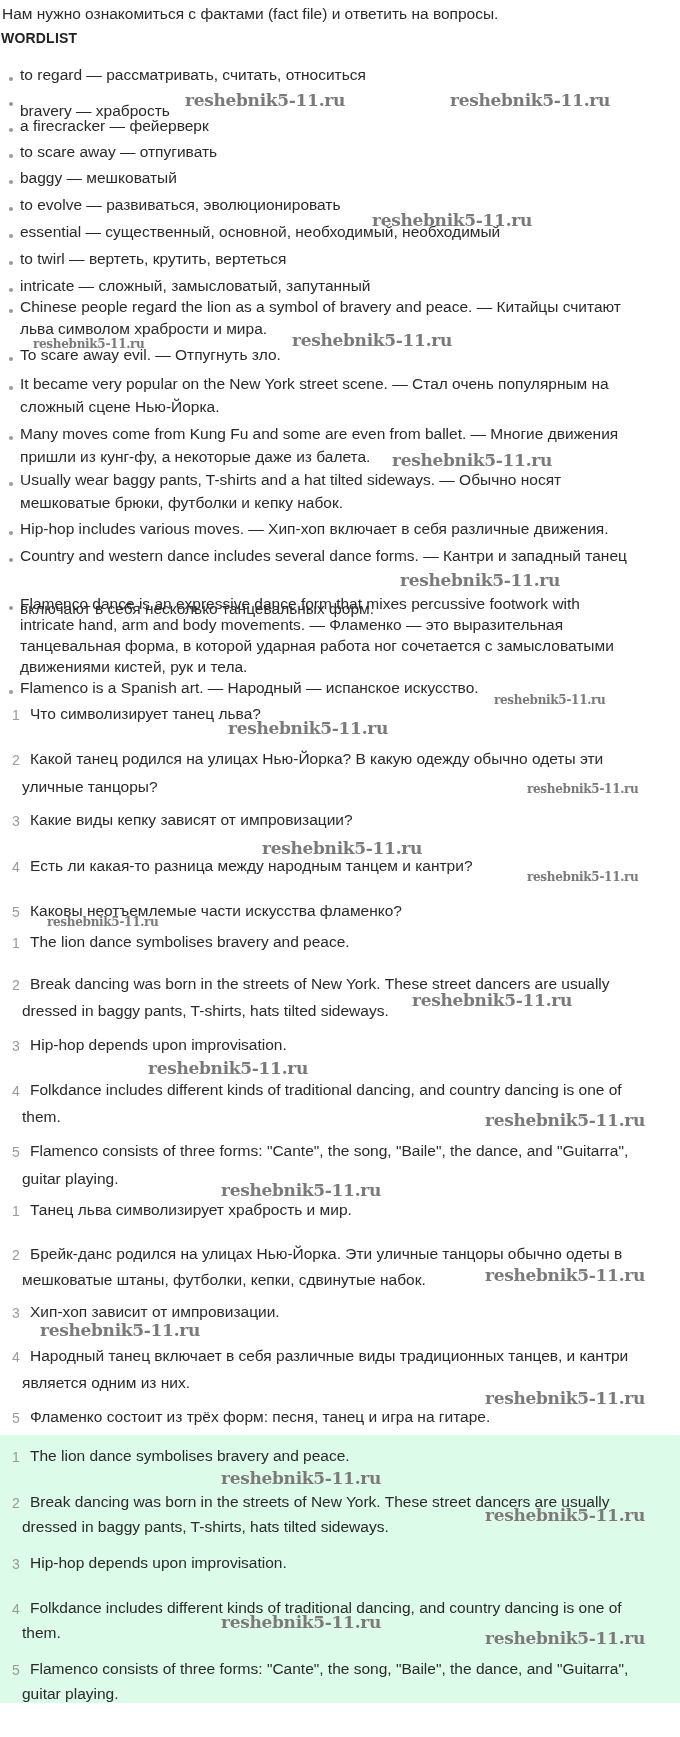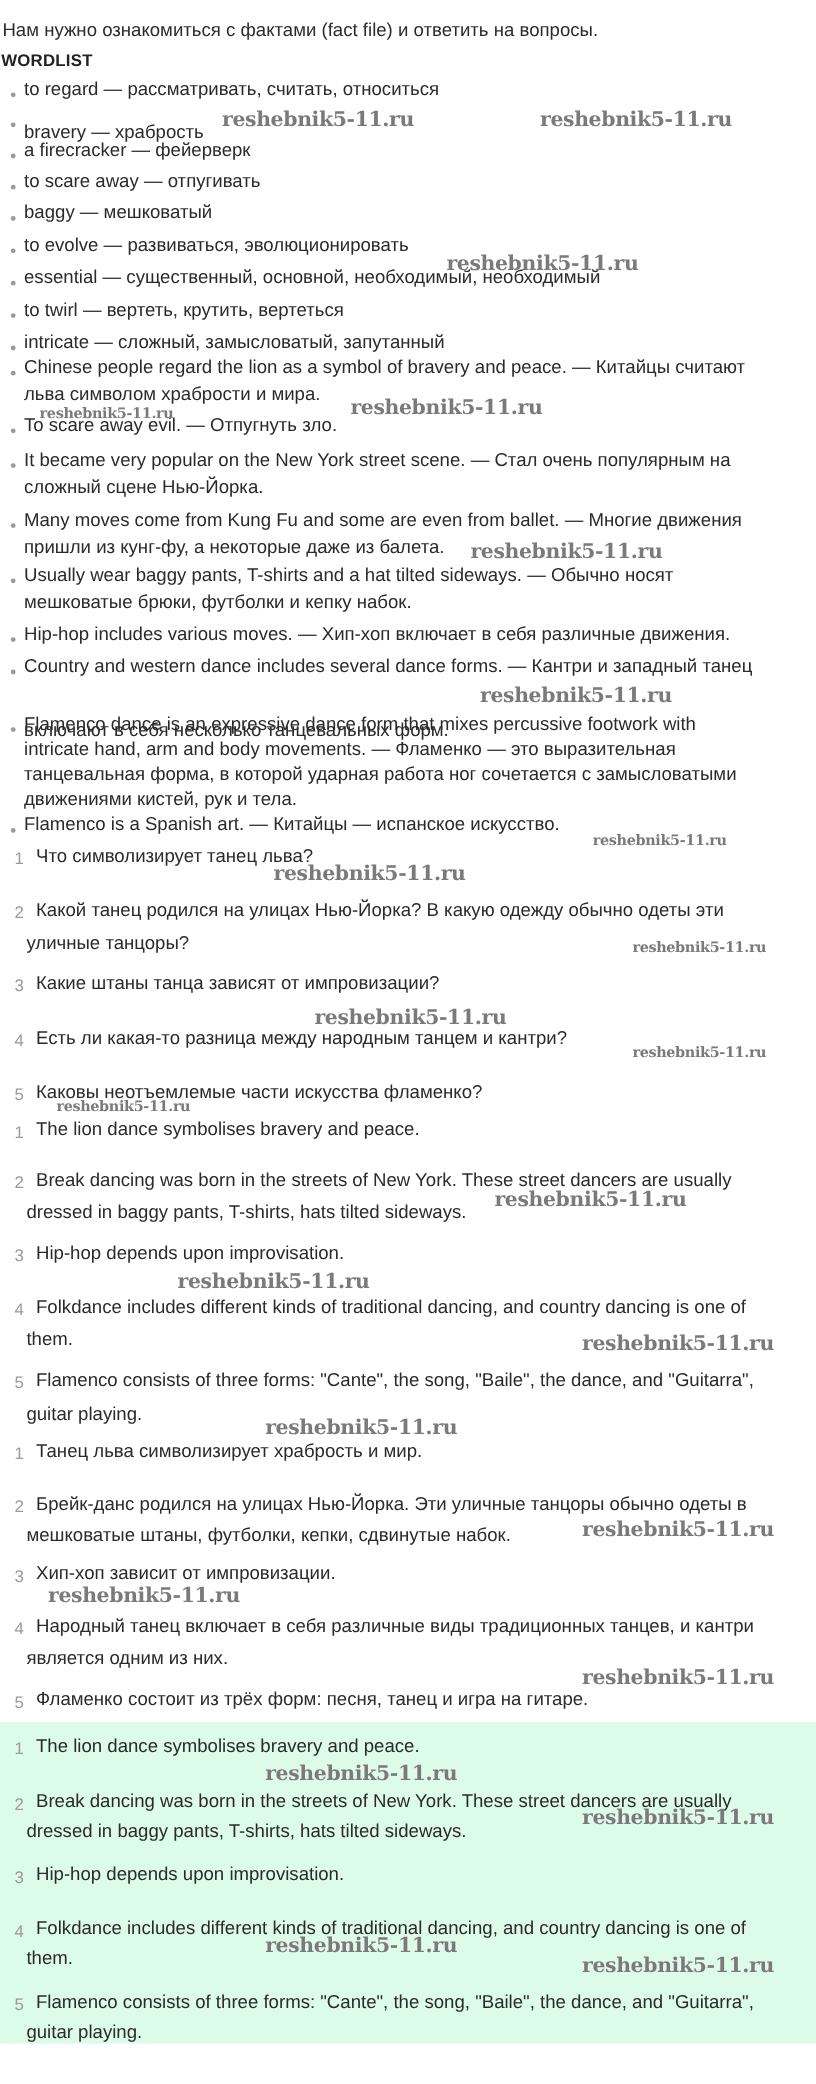--- a/index.html
+++ b/index.html
@@ -1,18 +1,18 @@
 <!DOCTYPE html>
 <html><head>
 <meta charset="utf-8">
 <style>
   html, body { margin:0; padding:0; background:#ffffff; }
   body { width:680px; height:1737px; position:relative; overflow:hidden;
          font-family:"Liberation Sans", sans-serif; color:#262626; }
-  .abs { position:absolute;margin-top:12px; }
+  .abs { position:absolute; }
   .intro { left:2px; top:4px; font-size:15.5px; line-height:20px; color:#2b2b2b; }
   .heading { left:1px; top:30px; font-size:14px; font-weight:bold; letter-spacing:0.2px; color:#222; }
   .line { position:absolute; left:20px; font-size:15.5px; line-height:25px; color:#2a2a2a; white-space:nowrap; }
   .bullet { position:absolute; left:9px; width:4px; height:4px; border-radius:50%; background:#9a9a9a; }
   .num { position:absolute; left:12px; font-size:14px; color:#9a9a9a; }
   .ntext { position:absolute; left:30px; font-size:15.5px; color:#2a2a2a; white-space:nowrap; }
   .cont { position:absolute; left:22px; font-size:15.5px; color:#2a2a2a; white-space:nowrap; }
   .green { position:absolute; left:0; top:1435px; width:680px; height:268px; background:#dcfbe8; }
   .wm { position:absolute; font-family:"DejaVu Serif", serif; font-weight:bold; color:#7a7a7a; white-space:nowrap;
         text-shadow: 0 0 1px #fff; letter-spacing:-0.3px; }
@@ -62,31 +62,31 @@
   <div class="line" style="top:516px">Hip-hop includes various moves. — Хип-хоп включает в себя различные движения.</div>
   <span class="bullet" style="top:558px"></span>
   <div class="line" style="top:543px">Country and western dance includes several dance forms. — Кантри и западный танец</div>
   <div class="line" style="top:596px">включают в себя несколько танцевальных форм.</div>
   <span class="bullet" style="top:606px"></span>
   <div class="line" style="top:591px">Flamenco dance is an expressive dance form that mixes percussive footwork with</div>
   <div class="line" style="top:612px">intricate hand, arm and body movements. — Фламенко — это выразительная</div>
   <div class="line" style="top:633px">танцевальная форма, в которой ударная работа ног сочетается с замысловатыми</div>
   <div class="line" style="top:654px">движениями кистей, рук и тела.</div>
   <span class="bullet" style="top:690px"></span>
-  <div class="line" style="top:675px">Flamenco is a Spanish art. — Китайцы — испанское искусство.</div>
+  <div class="line" style="top:675px">Flamenco is a Spanish art. — Народный — испанское искусство.</div>
 </div>
 
 <div>
   <span class="num" style="top:707px">1</span>
   <span class="ntext" style="top:705px">Что символизирует танец льва?</span>
   <span class="num" style="top:752px">2</span>
   <span class="ntext" style="top:750px">Какой танец родился на улицах Нью-Йорка? В какую одежду обычно одеты эти</span>
   <span class="cont" style="top:778px">уличные танцоры?</span>
   <span class="num" style="top:813px">3</span>
-  <span class="ntext" style="top:811px">Какие штаны танца зависят от импровизации?</span>
+  <span class="ntext" style="top:811px">Какие виды кепку зависят от импровизации?</span>
   <span class="num" style="top:859px">4</span>
   <span class="ntext" style="top:857px">Есть ли какая-то разница между народным танцем и кантри?</span>
   <span class="num" style="top:904px">5</span>
   <span class="ntext" style="top:902px">Каковы неотъемлемые части искусства фламенко?</span>
 </div>
 
 <div>
   <span class="num" style="top:935px">1</span>
   <span class="ntext" style="top:933px">The lion dance symbolises bravery and peace.</span>
   <span class="num" style="top:977px">2</span>

